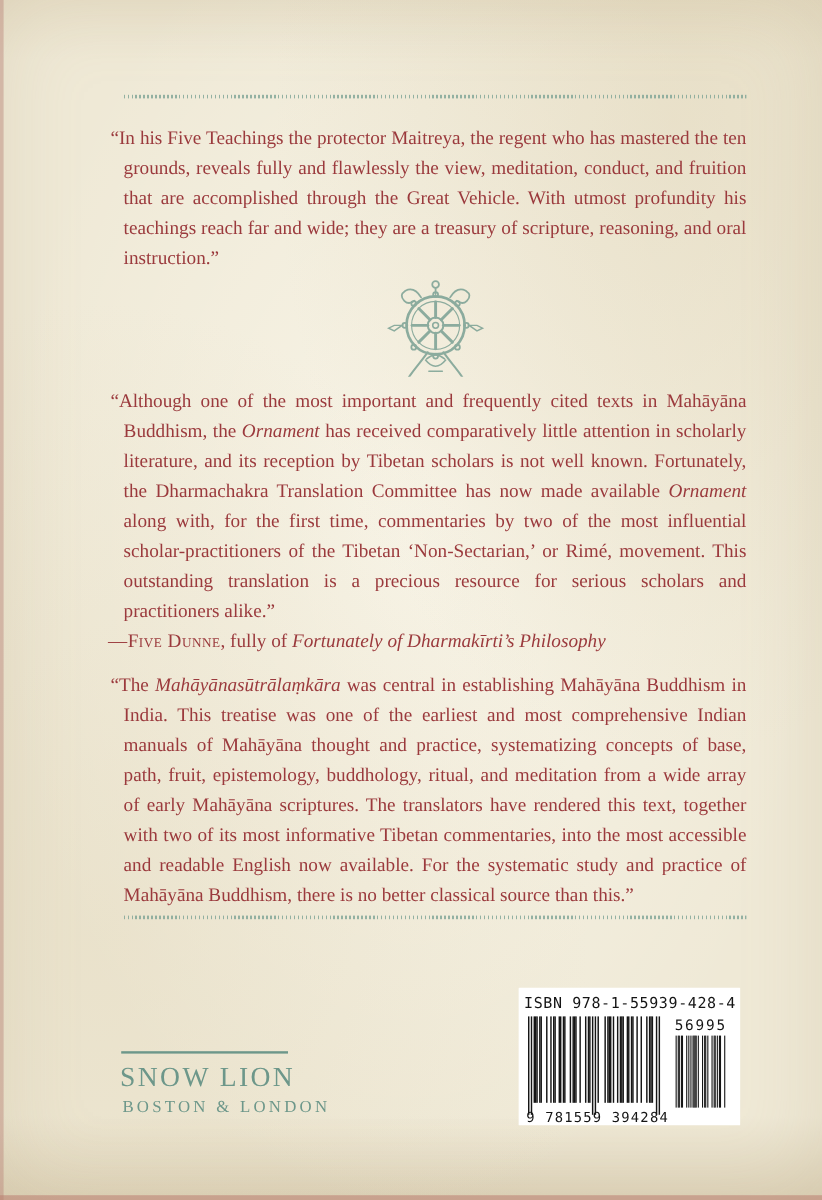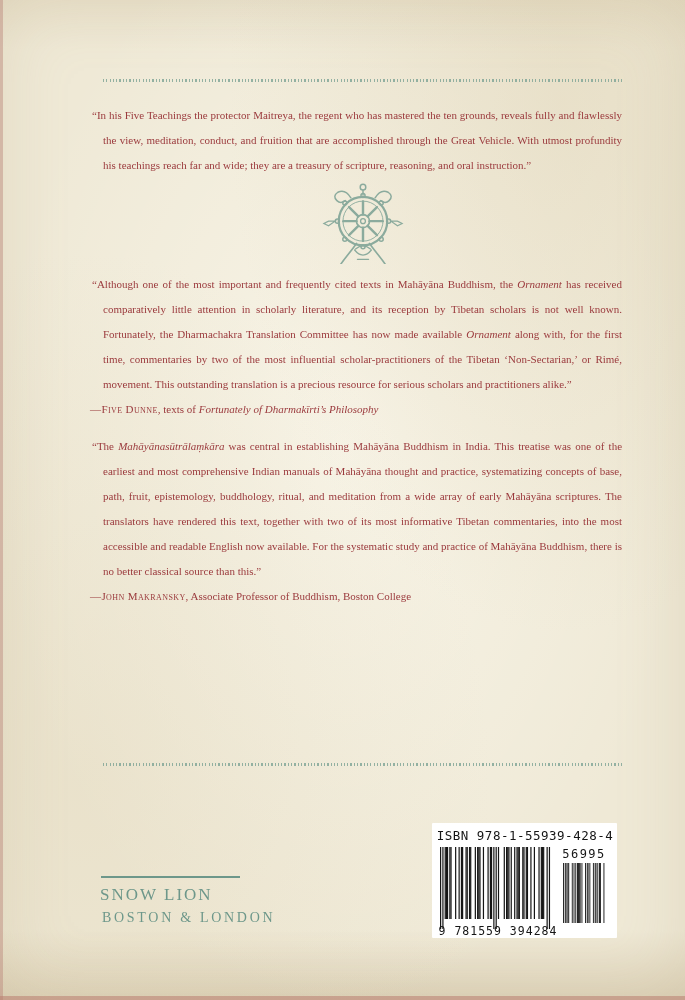--- a/index.html
+++ b/index.html
@@ -14,32 +14,32 @@
       linear-gradient(180deg, rgba(224,212,184,0.30), rgba(0,0,0,0) 5%, rgba(0,0,0,0) 93%, rgba(203,187,154,0.45));
     box-shadow: inset 0 0 70px rgba(168,148,108,0.20);
   }
   .edge-left{position:absolute;left:0;top:0;width:3px;height:100%;background:rgba(187,133,122,0.45);}
   .edge-bottom{position:absolute;left:0;bottom:0;width:100%;height:4px;background:rgba(186,125,112,0.55);}
   .content{position:absolute;left:103px;top:0;width:519px;}
   .dotted-rule{height:3px;background-image:repeating-linear-gradient(90deg,#7ba294 0 1.2px,transparent 1.2px 3.3px);opacity:.8;}
   .rule-top{margin-top:79px;}
   .rule-bottom{position:absolute;left:103px;top:763px;width:519px;}
   .quote{color:#9b3a3d;}
-  .quote p{margin:0;font-size:11px;line-height:25px;}
+  .quote p{margin:0;font-size:16px;line-height:25px;}
   .quote .body{text-align:justify;text-indent:-11px;}
   .quote .attr{margin-left:-13px;text-align:left;}
   .sc{font-variant:small-caps;letter-spacing:0.4px;}
   .it{font-style:italic;}
   .q1{margin-top:21px;}
   .q2{margin-top:8px;}
   .q3{margin-top:12px;}
   .wheel-wrap{margin:4px auto 0 auto;width:100px;height:82px;text-align:center;}
   .logo{position:absolute;left:100px;top:876px;width:150px;color:#6d978a;}
   .sl-rule{border-top:2px solid #6d978a;width:139px;margin:0 0 7px 1px;}
-  .sl-name{font-size:17px;letter-spacing:2px;white-space:nowrap;}
+  .sl-name{font-size:23px;letter-spacing:2px;white-space:nowrap;}
   .sl-cities{font-size:14px;letter-spacing:2.7px;margin-top:5px;margin-left:2px;white-space:nowrap;}
   .barcode-box{position:absolute;left:432px;top:823px;width:185px;height:96px;}
   .barcode-box svg{display:block;}
   .bc-text{font-family:"DejaVu Sans Mono","Liberation Mono",monospace;fill:#151515;}
 </style>
 </head>
 <body>
 
 <div class="cover">
 
@@ -88,26 +88,25 @@
           <path d="M43 66 C36 76 30 82 25 90 l-3 7" stroke-width="1.8"></path>
           <path d="M22 97 q-4 6 -3 10 q6 -3 8 -9" stroke-width="1.4"></path>
           <path d="M57 66 C64 76 70 82 75 90 l3 7" stroke-width="1.8"></path>
           <path d="M78 97 q4 6 3 10 q-6 -3 -8 -9" stroke-width="1.4"></path>
         </g>
       </svg>
     </div>
 
     <div class="quote q2">
       <p class="body"><span>“Although one of the most important and frequently cited texts in Mahāyāna Buddhism, the </span><span class="it">Ornament</span><span> has received comparatively little attention in scholarly literature, and its reception by Tibetan scholars is not well known. Fortunately, the Dharmachakra Translation Committee has now made available </span><span class="it">Ornament</span><span> along with, for the first time, commentaries by two of the most influential scholar-practitioners of the Tibetan ‘Non-Sectarian,’ or Rimé, movement. This outstanding translation is a precious resource for serious scholars and practitioners alike.”</span></p>
-      <p class="attr"><span class="sc">—Five Dunne</span><span>, texts of </span><span class="it">Fortunately of Dharmakīrti’s Philosophy</span></p>
+      <p class="attr"><span class="sc">—Five Dunne</span><span>, fully of </span><span class="it">Fortunately of Dharmakīrti’s Philosophy</span></p>
     </div>
 
     <div class="quote q3">
       <p class="body"><span>“The </span><span class="it">Mahāyānasūtrālaṃkāra</span><span> was central in establishing Mahāyāna Buddhism in India. This treatise was one of the earliest and most comprehensive Indian manuals of Mahāyāna thought and practice, systematizing concepts of base, path, fruit, epistemology, buddhology, ritual, and meditation from a wide array of early Mahāyāna scriptures. The translators have rendered this text, together with two of its most informative Tibetan commentaries, into the most accessible and readable English now available. For the systematic study and practice of Mahāyāna Buddhism, there is no better classical source than this.”</span></p>
-      <p class="attr"><span class="sc">—John Makransky</span><span>, Associate Professor of Buddhism, Boston College</span></p>
     </div>
 
   </div>
 
   <div class="dotted-rule rule-bottom"></div>
 
   <div class="logo">
     <div class="sl-rule"></div>
     <div class="sl-name">SNOW LION</div>
     <div class="sl-cities">BOSTON &amp; LONDON</div>

